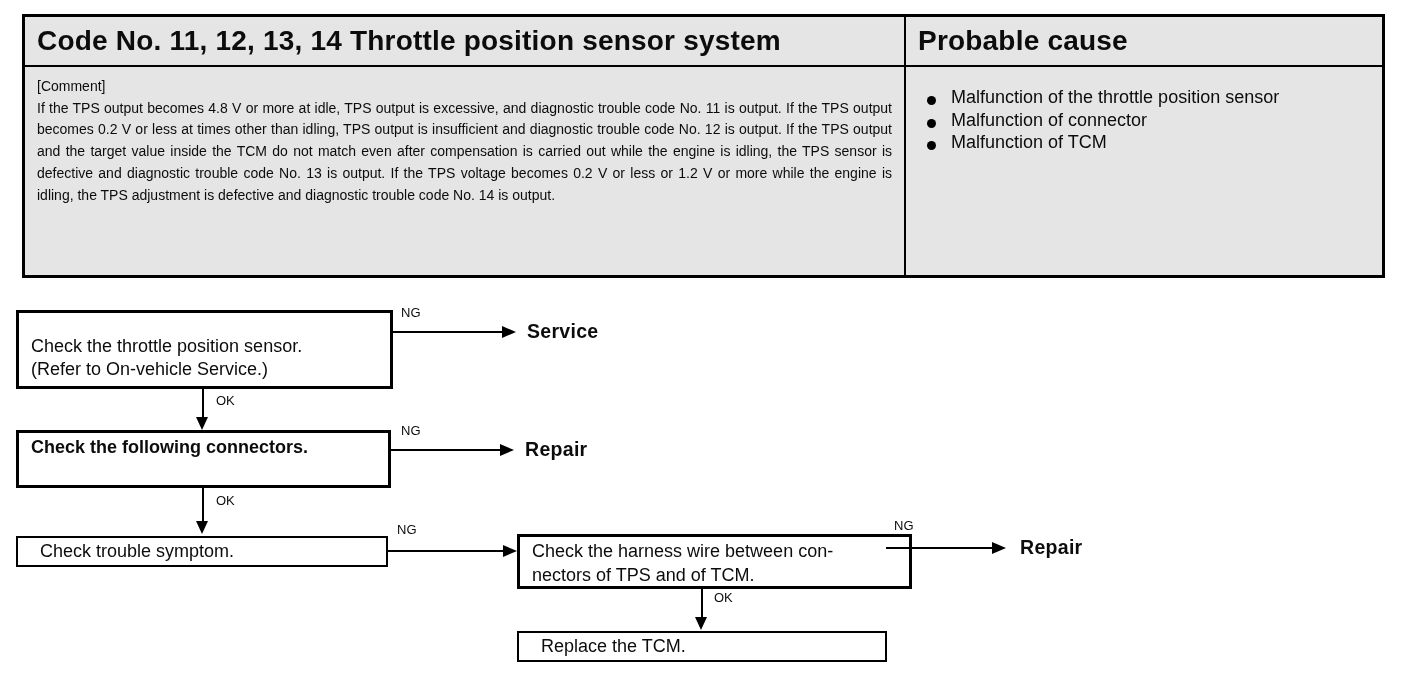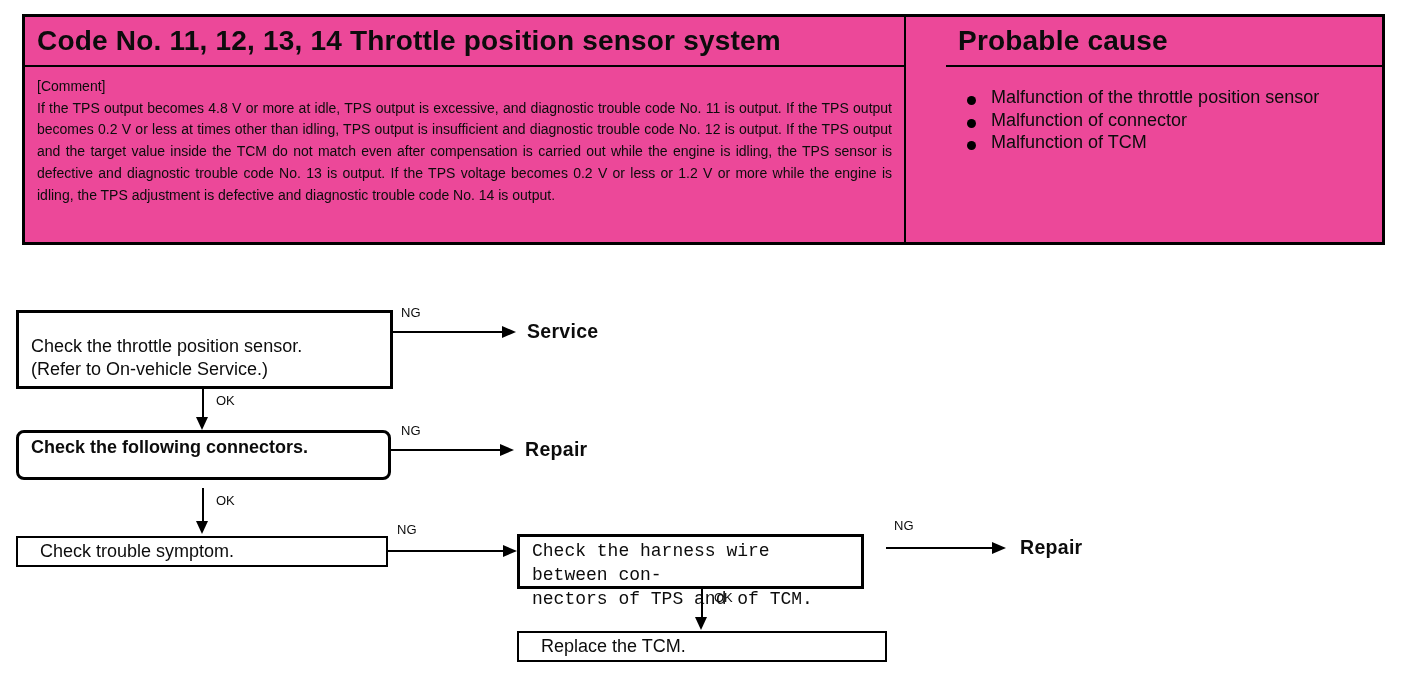--- a/index.html
+++ b/index.html
@@ -5,25 +5,25 @@
   * { margin:0; padding:0; box-sizing:border-box; }
   html,body { background:#ffffff; }
   body {
     width:1408px; height:692px; position:relative; overflow:hidden;
     font-family:"Liberation Sans", sans-serif; color:#0c0c0c;
     -webkit-font-smoothing:antialiased;
   }
 
   
   .dtc-table {
-    position:absolute; left:22px; top:14px; width:1363px; height:231px;
-    border:3px solid #000; display:flex; background:#ec4899;
+    position:absolute; left:22px; top:14px; width:1363px; height:264px;
+    border:3px solid #000; display:flex; background:#e5e5e5;
   }
   .col-left  { width:881px; border-right:2px solid #000; display:flex; flex-direction:column; }
-  .col-right { flex:1; display:flex; flex-direction:column;padding-left:40px; }
+  .col-right { flex:1; display:flex; flex-direction:column; }
   .hdr-cell {
     height:50px; border-bottom:2px solid #000; flex:0 0 auto;
     display:flex; align-items:center; padding:0 12px;
     font-weight:bold; font-size:28px; letter-spacing:0.2px;
   }
   .body-cell-left {
     flex:1; padding:9px 12px 0 12px;
     font-size:14px; line-height:21.7px;
   }
   .comment-text { text-align:justify; }
@@ -93,40 +93,40 @@
 </div>
 <div class="cond-lbl" style="left:401px; top:305px;">NG</div>
 <div class="hline" style="left:393px; top:331px; width:110px;"></div>
 <div class="arr-right" style="left:502px; top:326px;"></div>
 <div class="result-lbl" style="left:527px; top:320px;">Service</div>
 
 <div class="vline" style="left:202px; top:389px; height:31px;"></div>
 <div class="arr-down" style="left:196px; top:417px;"></div>
 <div class="cond-lbl" style="left:216px; top:393px;">OK</div>
 
-<div class="fbox" style="left:16px; top:430px; width:375px; height:50px; padding-top:3px;border-radius:8px;">
+<div class="fbox" style="left:16px; top:430px; width:375px; height:58px; padding-top:3px;">
   <div class="bold-line">Check the following connectors.</div>
 </div>
 <div class="cond-lbl" style="left:401px; top:423px;">NG</div>
 <div class="hline" style="left:391px; top:449px; width:110px;"></div>
 <div class="arr-right" style="left:500px; top:444px;"></div>
 <div class="result-lbl" style="left:525px; top:438px;">Repair</div>
 
 <div class="vline" style="left:202px; top:488px; height:34px;"></div>
 <div class="arr-down" style="left:196px; top:521px;"></div>
 <div class="cond-lbl" style="left:216px; top:493px;">OK</div>
 
 <div class="fbox thin" style="left:16px; top:536px; width:372px; height:31px;">
   <div>Check trouble symptom.</div>
 </div>
 <div class="cond-lbl" style="left:397px; top:522px;">NG</div>
 <div class="hline" style="left:388px; top:550px; width:116px;"></div>
 <div class="arr-right" style="left:503px; top:545px;"></div>
 
-<div class="fbox" style="left:517px; top:534px; width:347px; height:55px; padding-top:2px; line-height:24px;font-family:Liberation Mono, monospace;">
+<div class="fbox" style="left:517px; top:534px; width:395px; height:55px; padding-top:2px; line-height:24px;">
   <div>Check the harness wire between con-</div>
   <div>nectors of TPS and of TCM.</div>
 </div>
 <div class="cond-lbl" style="left:894px; top:518px;">NG</div>
 <div class="hline" style="left:886px; top:547px; width:107px;"></div>
 <div class="arr-right" style="left:992px; top:542px;"></div>
 <div class="result-lbl" style="left:1020px; top:536px;">Repair</div>
 
 <div class="vline" style="left:701px; top:589px; height:30px;"></div>
 <div class="arr-down" style="left:695px; top:617px;"></div>

